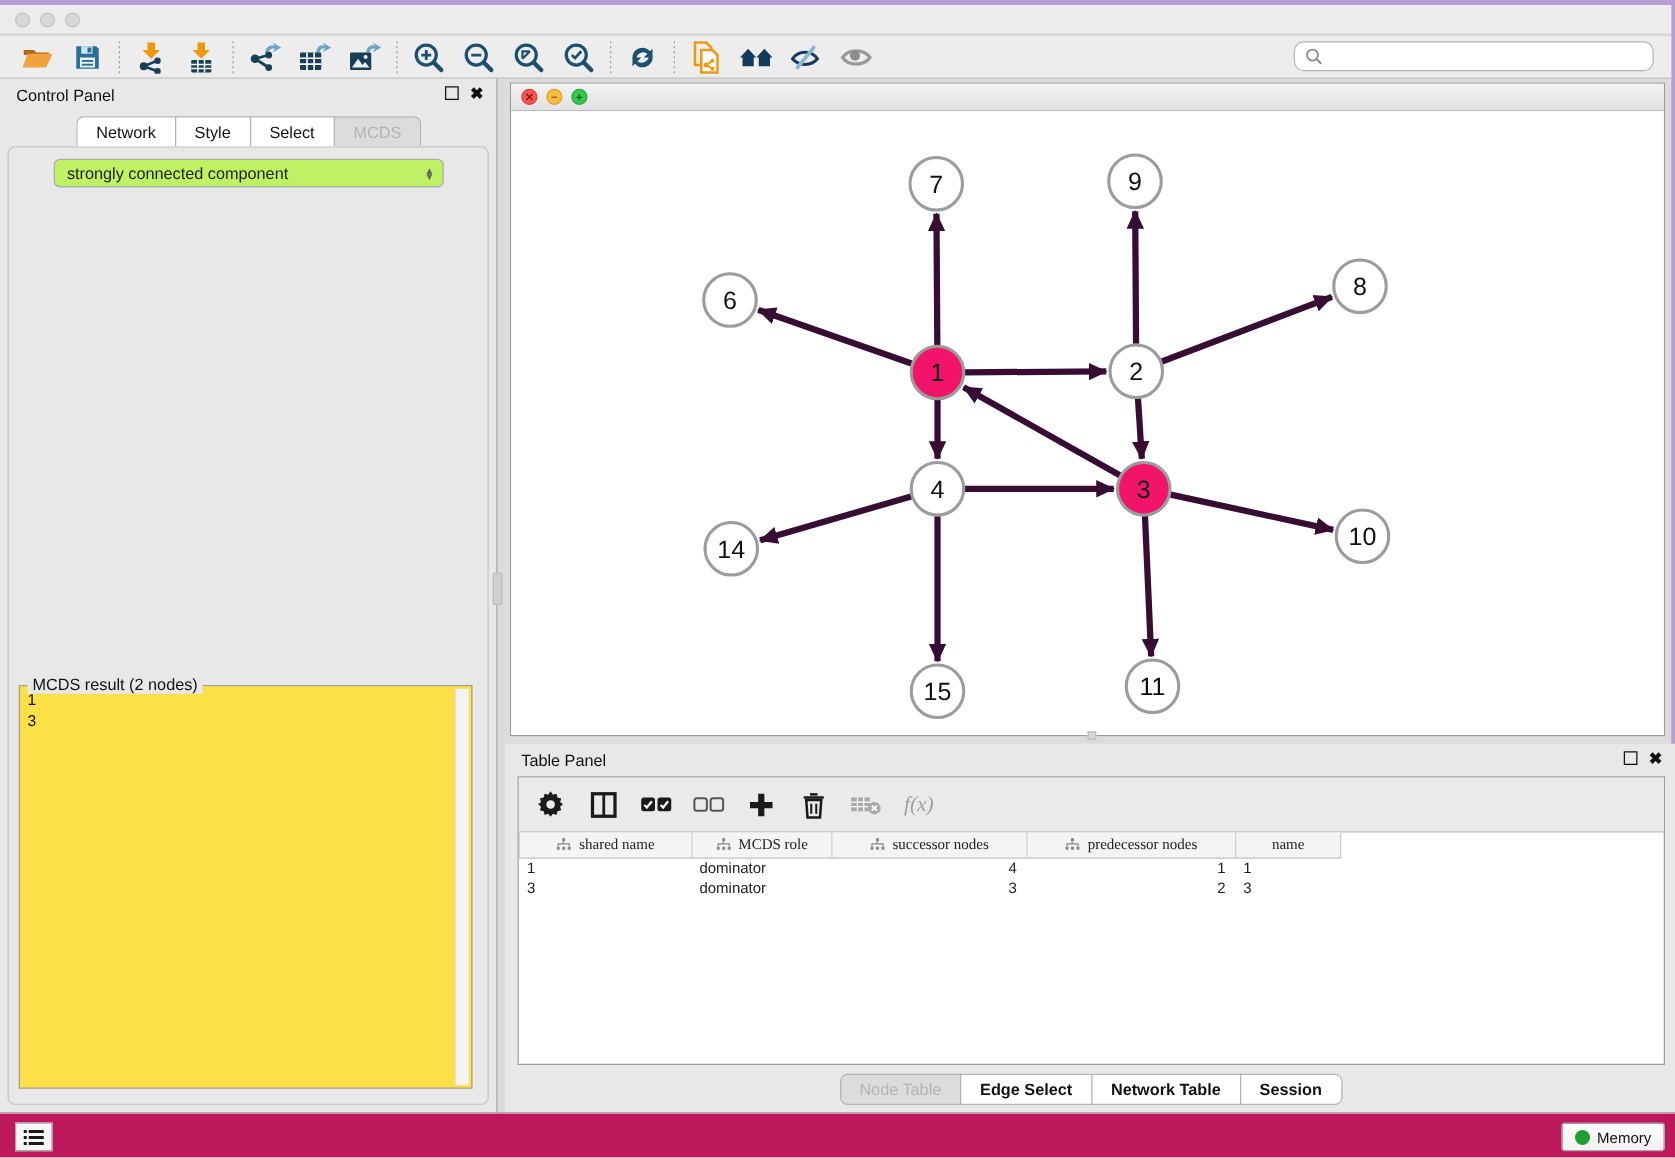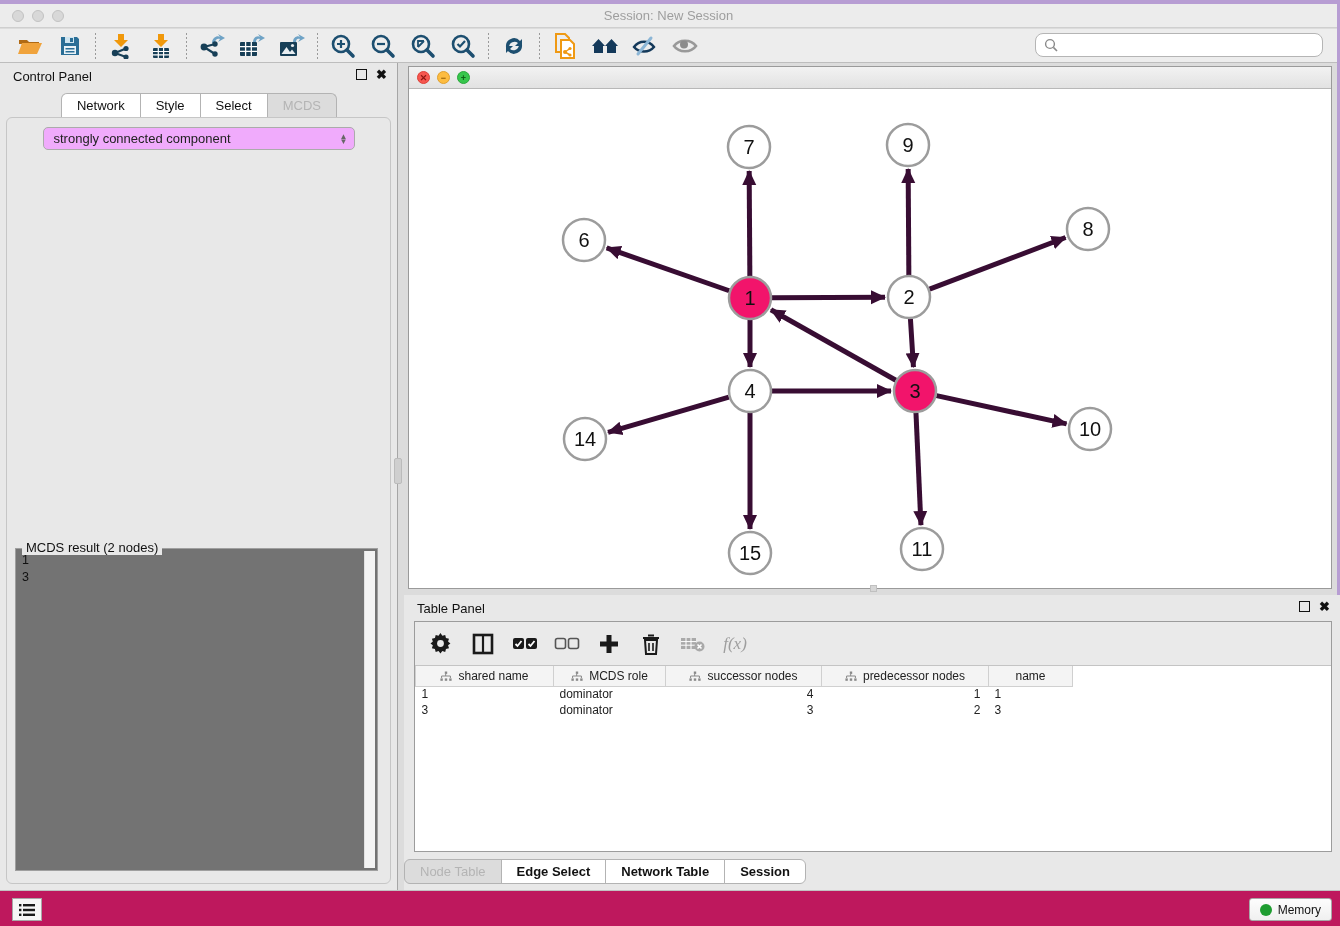--- a/index.html
+++ b/index.html
@@ -33,27 +33,27 @@
   .close-ic { font-size:13px; font-weight:bold; color:#111; line-height:11px; }
 
   .cp-tabs { display:flex; justify-content:center; margin-top:4px; position:relative; z-index:2; }
   .tab { padding:4px 15px 4px; background:#fff; border:1px solid #b3b3b3; border-bottom:none; font-size:13px; color:#111; margin-right:-1px; }
   .tab.first { border-top-left-radius:6px; border-bottom-left-radius:0; }
   .tab.last  { border-top-right-radius:6px; }
   .tab.active { background:#dcdcdc; color:#b4b4b4; }
   .cp-body { position:absolute; left:6px; right:6px; top:54px; bottom:6px; background:#e8e8e8; border:1px solid #c6c6c6; border-radius:6px; }
 
   .opt-label { text-align:center; margin-top:36px; font-size:13px; color:#111; }
-  .opt-select { width:312px; height:23px; margin:9px auto 0; background:#f0abfc; border:1px solid #ababab; border-radius:5px; display:flex; align-items:center; padding:0 6px 0 10px; font-size:13px; }
+  .opt-select { width:312px; height:23px; margin:9px auto 0; background:#bef264; border:1px solid #ababab; border-radius:5px; display:flex; align-items:center; padding:0 6px 0 10px; font-size:13px; }
   .opt-select .sel-text { flex:1; }
   .stepper { display:flex; flex-direction:column; line-height:5px; color:#666; font-size:8px; }
   .cp-buttons { display:flex; justify-content:center; gap:16px; margin-top:13px; }
   .cp-btn { background:linear-gradient(#ffffff,#f2f2f2); border:1px solid #ababab; border-radius:4px; padding:3px 16px; font-size:13px; color:#111; }
 
-  .result-box { position:absolute; left:8px; right:12px; top:430px; bottom:12px; border:1px solid #9f9f9f; background:#737373; }
+  .result-box { position:absolute; left:8px; right:12px; top:430px; bottom:12px; border:1px solid #9f9f9f; background:#fde047; }
   .result-legend { position:absolute; top:-9px; left:6px; background:#e8e8e8; padding:0 4px; font-size:13px; color:#111; }
   .result-text { position:absolute; inset:3px 14px 2px 6px; font-size:12.5px; color:#111; line-height:17px; white-space:pre-line; }
   .result-scroll { position:absolute; top:2px; bottom:2px; right:2px; width:11px; background:#f4f4f4; border-left:1px solid #e2e2e2; }
 
   .v-grip { position:absolute; left:394px; top:458px; width:8px; height:26px; background:#cfcfcf; border:1px solid #bbb; border-radius:2px; }
 
   
   .net-window { position:absolute; left:408px; top:66px; width:924px; height:523px; background:#fff; border:1px solid #9a9a9a; }
   .net-titlebar { height:22px; background:linear-gradient(#f2f2f2,#e2e2e2); border-bottom:1px solid #b8b8b8; position:relative; }
   .net-tl { position:absolute; left:8px; top:4px; display:flex; gap:7px; }
@@ -67,44 +67,43 @@
   .bottom-grip { position:absolute; left:50%; bottom:-4px; width:7px; height:7px; background:#d6d6d6; border:1px solid #c0c0c0; }
 
   
   .table-panel { position:absolute; left:404px; top:595px; right:0; bottom:36px; background:#e8e8e8; }
   .tp-inner { position:absolute; left:10px; right:8px; top:26px; bottom:38px; border:1px solid #9c9c9c; background:#fff; overflow:hidden; }
   .tp-toolbar { height:44px; background:#eaeaea; border-bottom:1px solid #c4c4c4; display:flex; align-items:center; padding-left:12px; gap:14px; }
   .tp-tbtn { width:28px; height:30px; display:flex; align-items:center; justify-content:center; }
   .fx { font-family:"Liberation Serif", serif; font-style:italic; font-size:17px; color:#9e9e9e; }
   .grid-table { border-collapse:collapse; margin-top:0; font-size:12px; }
   .grid-table th { font-weight:normal; background:#f4f4f4; border:1px solid #d0d0d0; border-top:none; height:20px; padding:0 6px; white-space:nowrap; }
-  .grid-table th .th-wrap { display:flex; align-items:flex-end; justify-content:center; gap:6px; }
+  .grid-table th .th-wrap { display:flex; align-items:center; justify-content:center; gap:6px;font-family:Liberation Serif, serif; }
   .grid-table td { border:none; height:16px; padding:0 6px; white-space:nowrap; }
   td.num { text-align:right; padding-right:8px; }
-  .tp-tabs { position:absolute; left:0; right:0; bottom:6px; display:flex; }
+  .tp-tabs { position:absolute; left:0; right:0; bottom:6px; display:flex; justify-content:center; }
 
   
   .statusbar { position:absolute; left:0; right:0; bottom:0; height:36px; background:#be185d; border-top:1px solid #c2c2c2; }
   .sb-left { position:absolute; left:12px; top:7px; width:30px; height:23px; background:#f6f6f6; border:1px solid #a8a8a8; display:flex; align-items:center; justify-content:center; }
   .sb-mem { position:absolute; right:8px; top:7px; height:23px; background:linear-gradient(#fdfdfd,#f0f0f0); border:1px solid #a8a8a8; border-radius:3px; display:flex; align-items:center; padding:0 10px; gap:6px; font-size:12px; color:#111; }
   .mem-dot { width:12px; height:12px; border-radius:50%; background:#1f9d31; }
 </style>
 </head>
 <body>
 
 <div class="top-strip"></div>
 <div class="right-strip"></div>
 
 <div class="titlebar">
   <div class="tl-group">
     <span class="tl"></span>
     <span class="tl"></span>
     <span class="tl"></span>
   </div>
-  <div class="win-title">Session: New Session</div>
 </div>
 
 <div class="toolbar">
   <div class="tb-btn">
     <svg width="26" height="24" viewBox="0 0 26 24">
       <path d="M2 6 L10 6 L12 8 L22 8 L22 10 L2 10 Z" fill="#b06a14"></path>
       <path d="M1 20 L5 9 L25 9 L20 20 Z" fill="#f0a33c"></path>
     </svg>
   </div>
   <div class="tb-btn">

